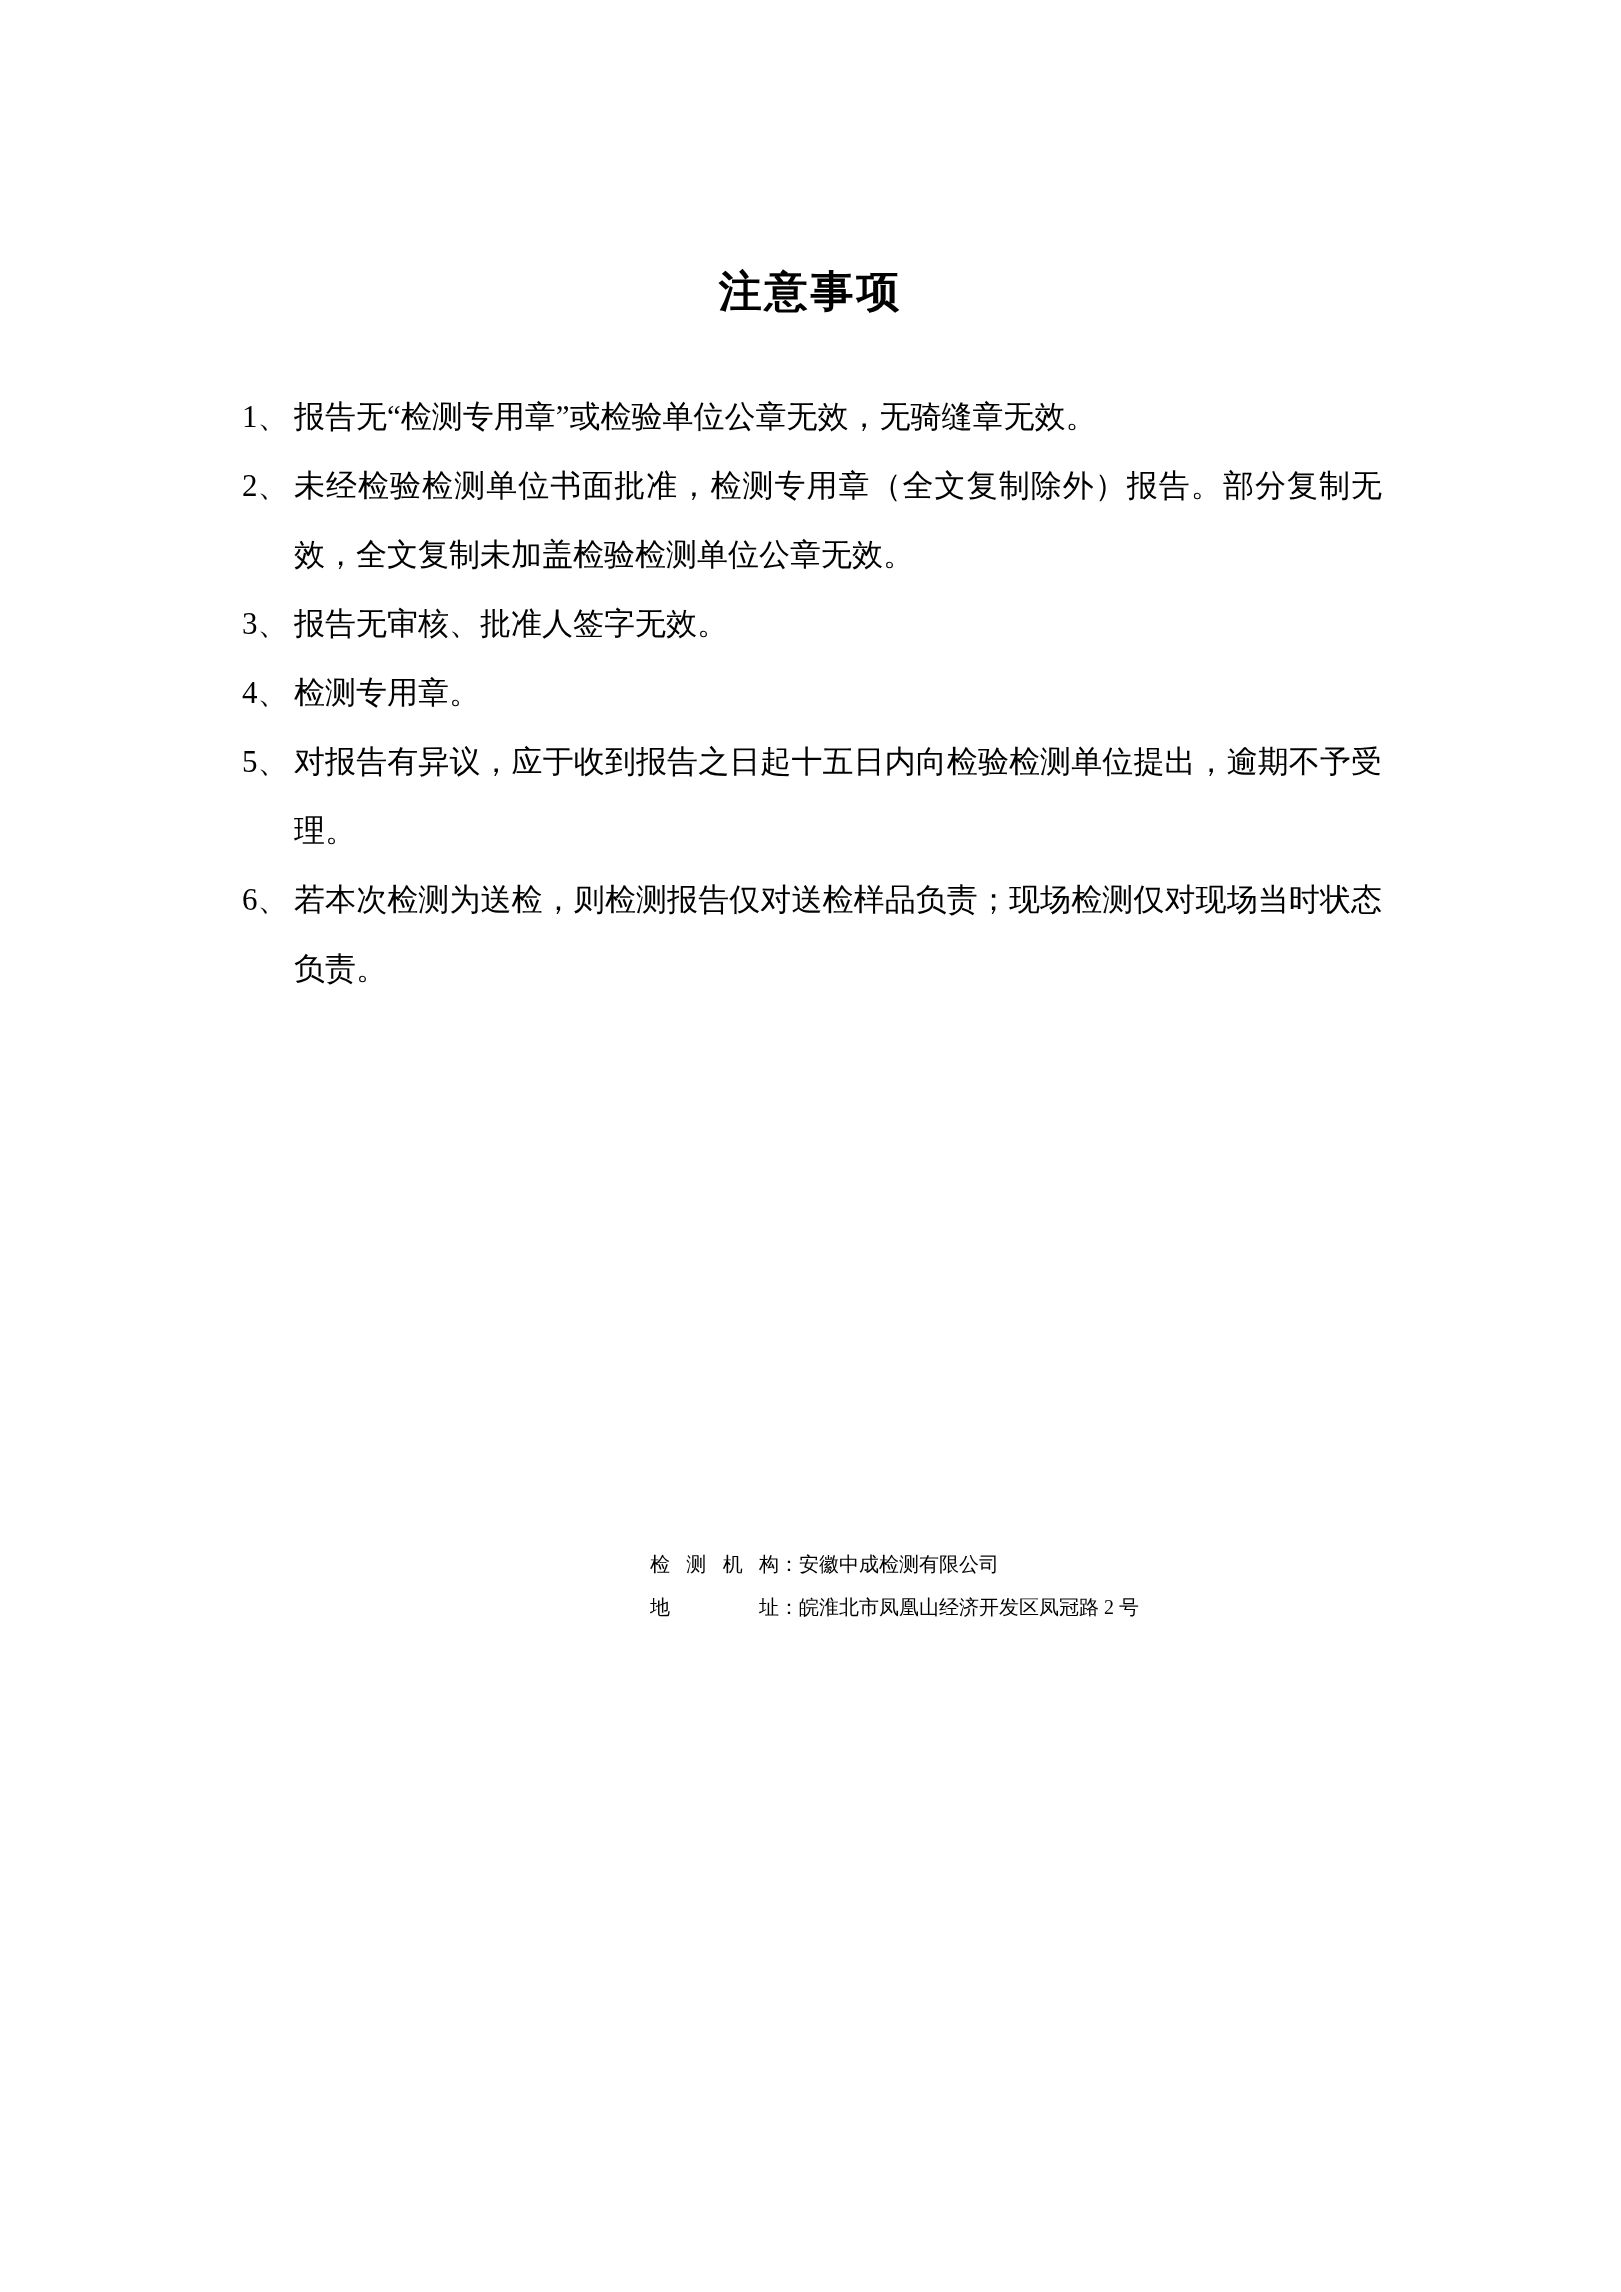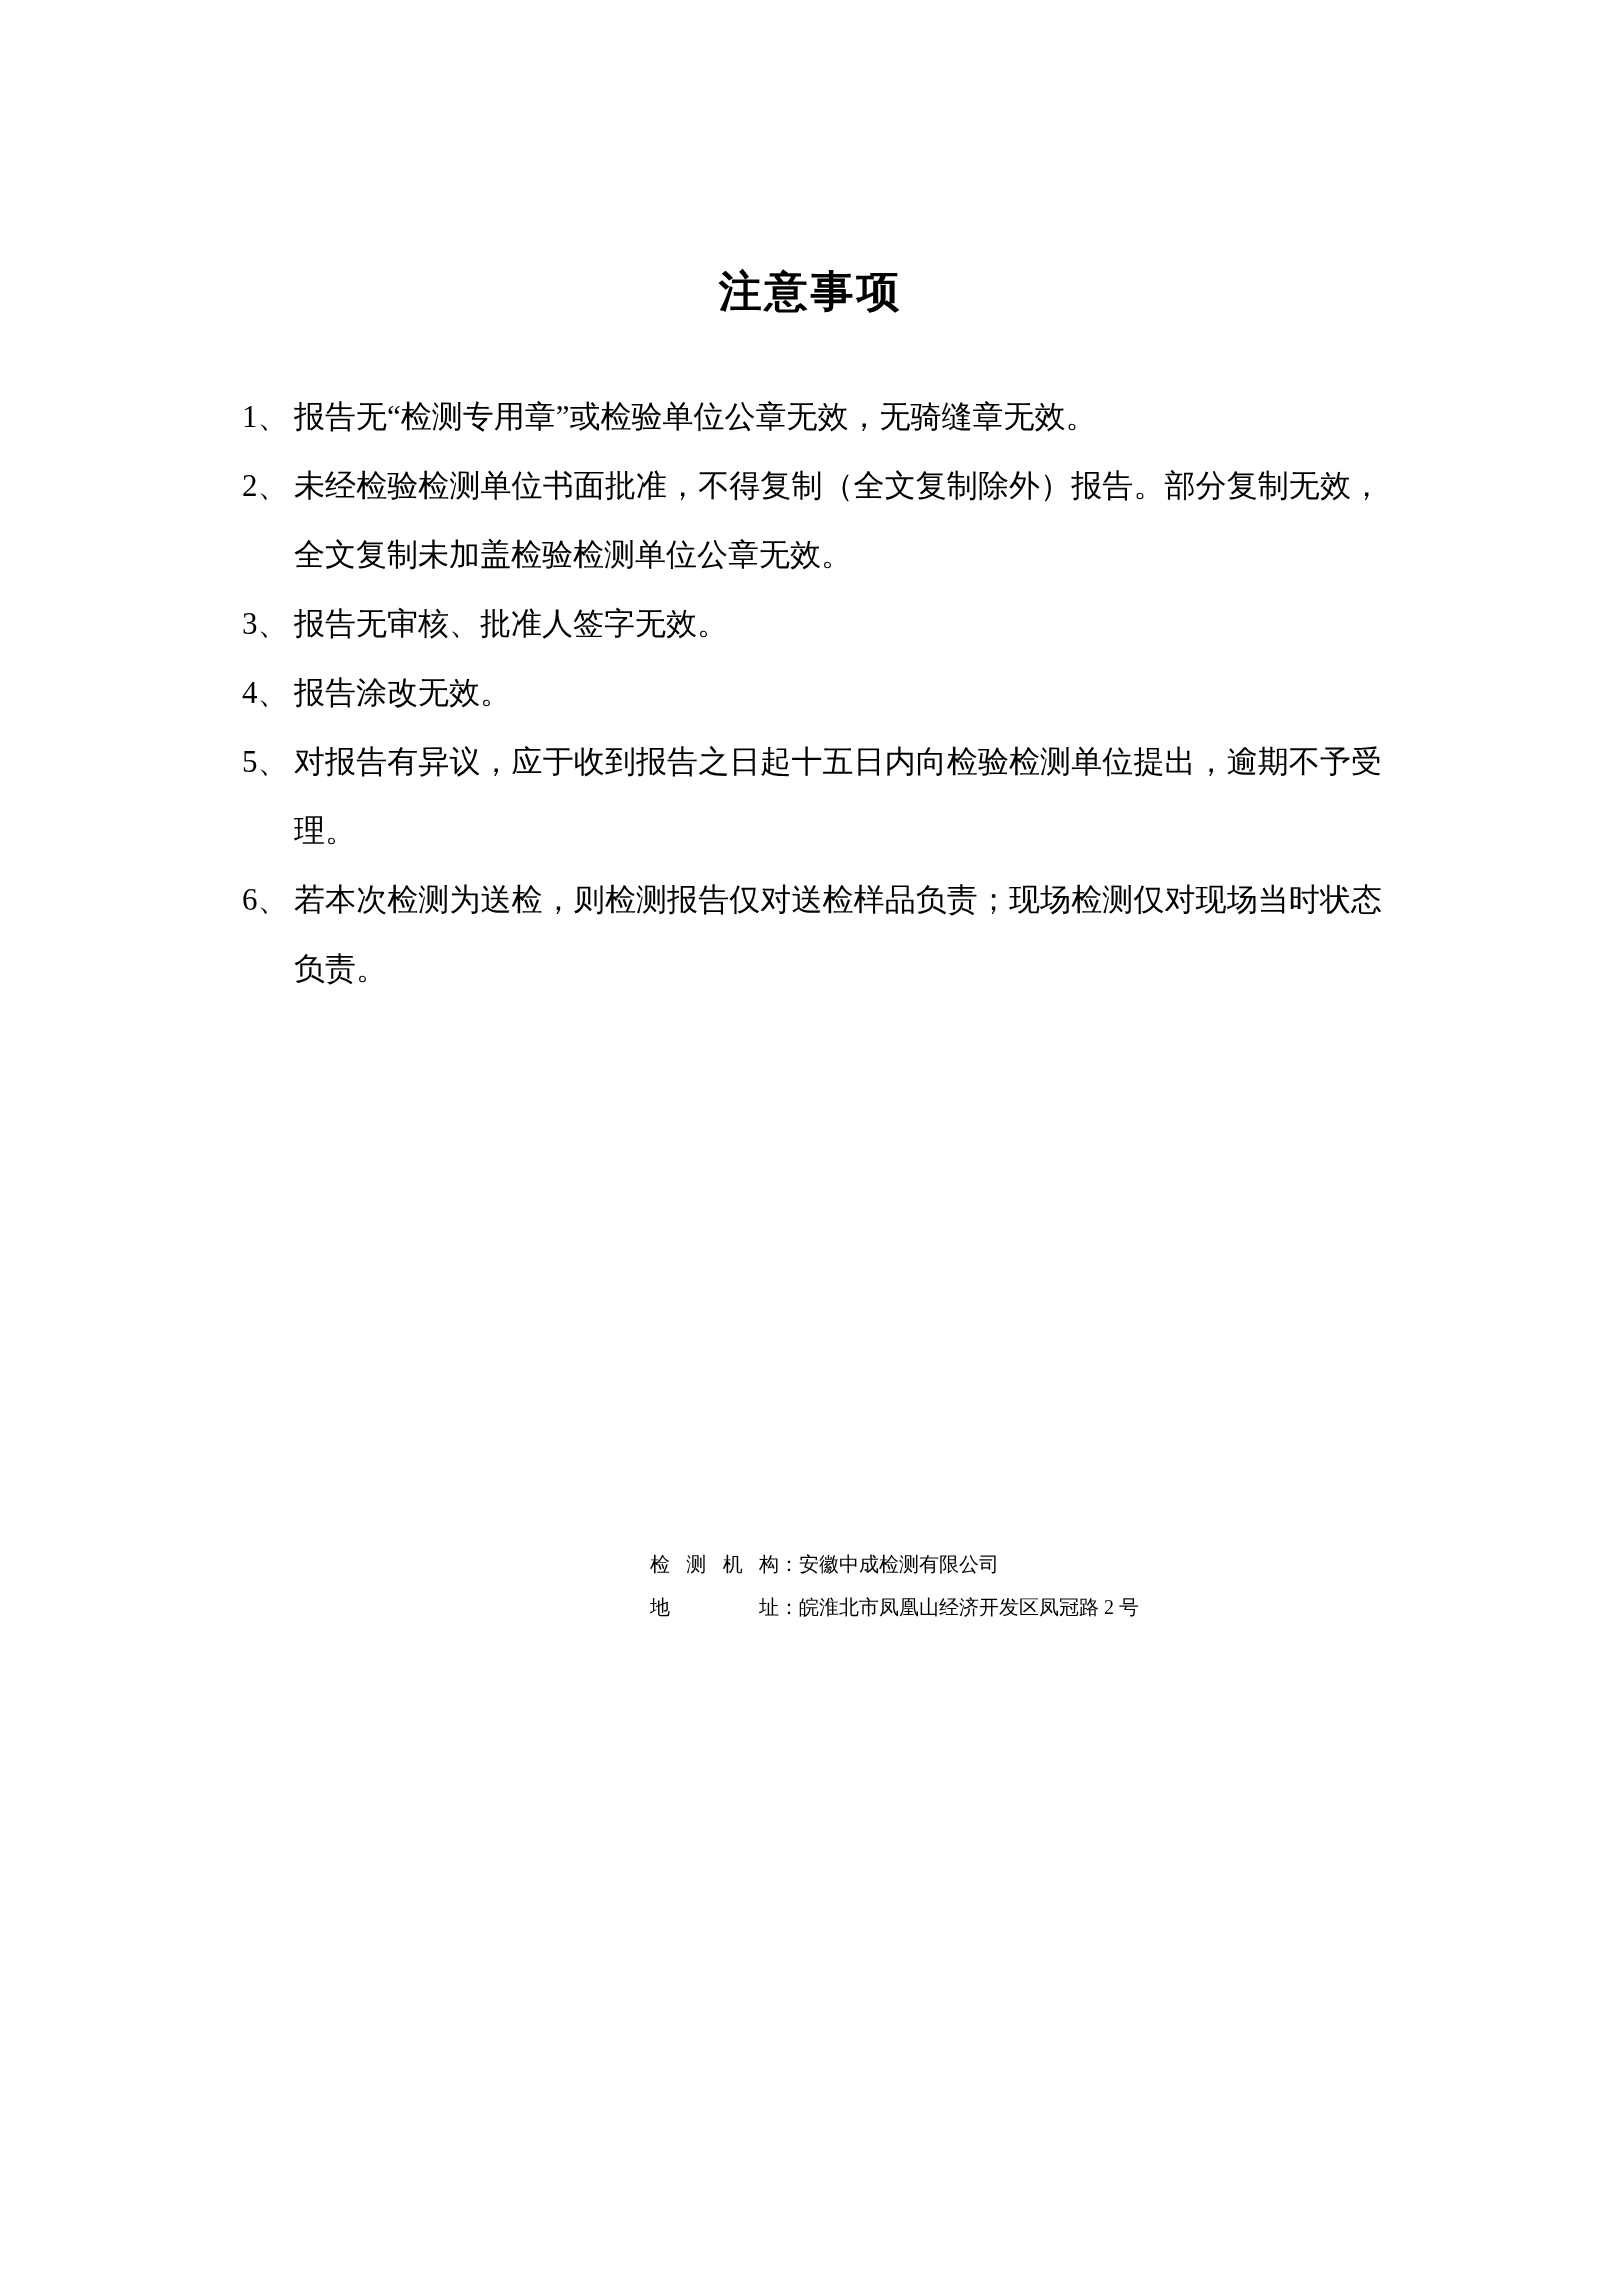--- a/index.html
+++ b/index.html
@@ -77,29 +77,29 @@
 
   <div class="doc-title">注意事项</div>
 
   <div class="notice-list">
     <div class="notice-item">
       <span class="notice-num">1、</span>
       <span class="notice-text">报告无“检测专用章”或检验单位公章无效，无骑缝章无效。</span>
     </div>
     <div class="notice-item">
       <span class="notice-num">2、</span>
-      <span class="notice-text">未经检验检测单位书面批准，不得复制（全文复制除外）报告。部分复制无效，全文复制未加盖检验检测单位公章无效。</span>
+      <span class="notice-text">未经检验检测单位书面批准，检测专用章（全文复制除外）报告。部分复制无效，全文复制未加盖检验检测单位公章无效。</span>
     </div>
     <div class="notice-item">
       <span class="notice-num">3、</span>
       <span class="notice-text">报告无审核、批准人签字无效。</span>
     </div>
     <div class="notice-item">
       <span class="notice-num">4、</span>
-      <span class="notice-text">报告涂改无效。</span>
+      <span class="notice-text">检测专用章。</span>
     </div>
     <div class="notice-item">
       <span class="notice-num">5、</span>
       <span class="notice-text">对报告有异议，应于收到报告之日起十五日内向检验检测单位提出，逾期不予受理。</span>
     </div>
     <div class="notice-item">
       <span class="notice-num">6、</span>
       <span class="notice-text">若本次检测为送检，则检测报告仅对送检样品负责；现场检测仅对现场当时状态负责。</span>
     </div>
   </div>

